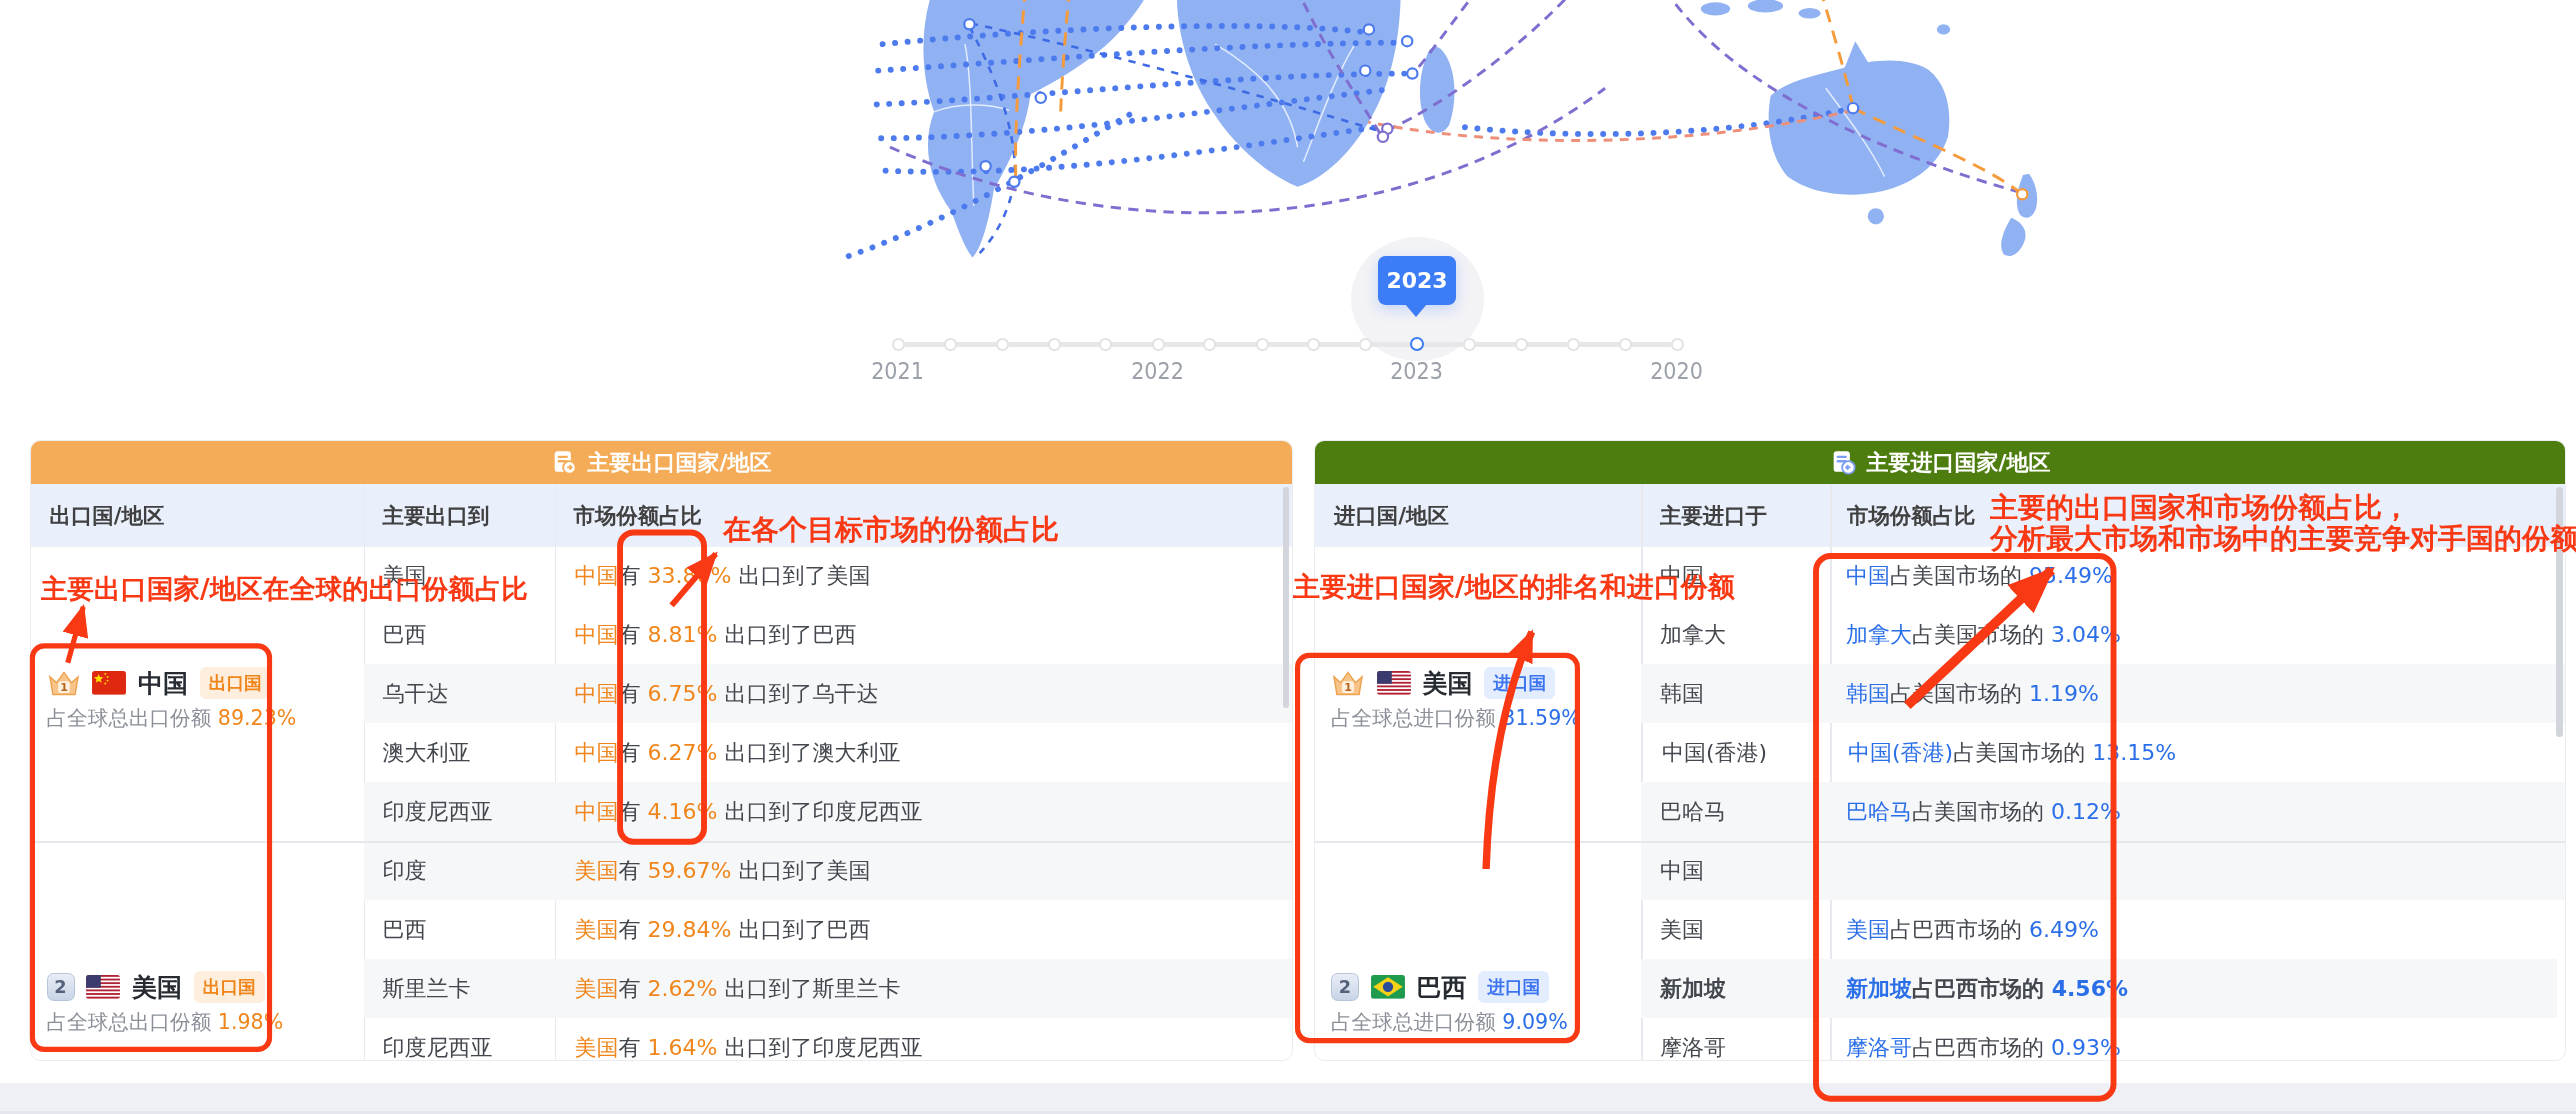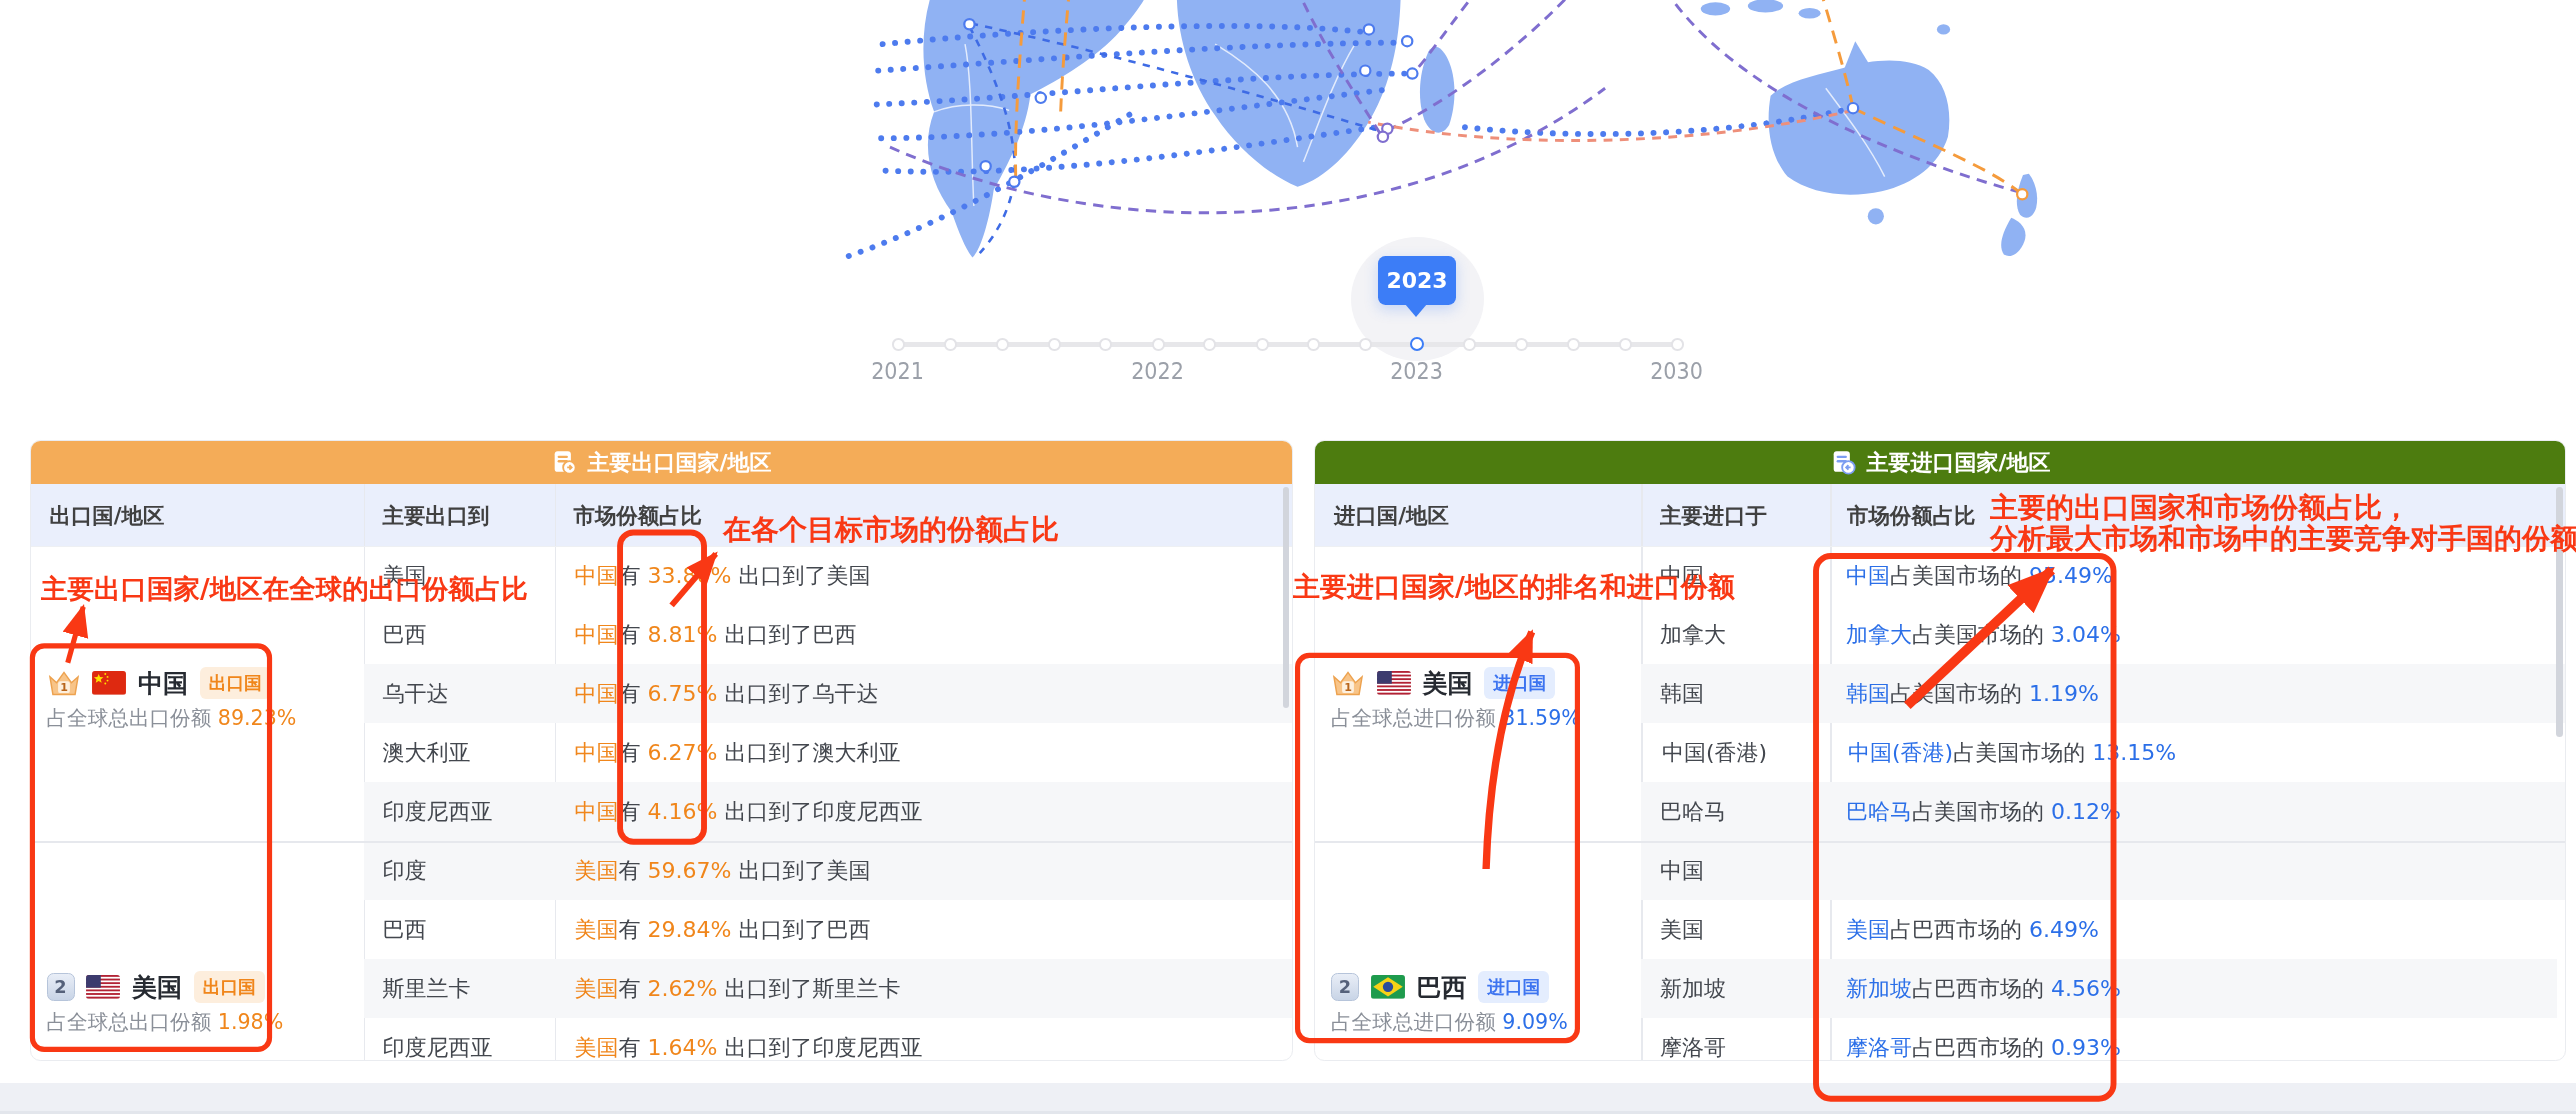--- a/index.html
+++ b/index.html
@@ -156,21 +156,21 @@
     <div class="tl-dot" style="left:1359px"></div>
     <div class="tl-dot active" style="left:1410px"></div>
     <div class="tl-dot" style="left:1463px"></div>
     <div class="tl-dot" style="left:1515px"></div>
     <div class="tl-dot" style="left:1567px"></div>
     <div class="tl-dot" style="left:1619px"></div>
     <div class="tl-dot" style="left:1671px"></div>
     <div class="tl-year" style="left:846px">2021</div>
     <div class="tl-year" style="left:1106px">2022</div>
     <div class="tl-year" style="left:1365px">2023</div>
-    <div class="tl-year" style="left:1625px">2030</div>
+    <div class="tl-year" style="left:1625px">2020</div>
     <div class="tl-tip">2023</div>
     <div class="tl-tip-arrow"></div>
   </div>
 
   <section class="tbl left" style="left:29.5px;width:1263px;">
     <div class="tbl-head">
       <svg width="26.5" height="26.5" viewBox="0 0 36 36">
         <rect x="5" y="3" width="22" height="28" rx="4" fill="#ffffff"></rect>
         <rect x="9" y="9" width="14" height="3.2" rx="1.6" fill="#f4ac58"></rect>
         <rect x="9" y="15" width="14" height="3.2" rx="1.6" fill="#f4ac58"></rect>
@@ -345,21 +345,21 @@
     </div>
     <div class="trow gray" style="left:326px;right:0;top:400px;">
       <span class="c2">中国</span>
     </div>
     <div class="trow" style="left:326px;right:0;top:459px;">
       <span class="c2">美国</span>
       <span class="c3" style="left:205px;">
         <span class="acc-b">美国</span><span>占巴西市场的</span>
         <span class="acc-b">6.49%</span></span>
     </div>
-    <div class="trow gray" style="left:326px;right:8px;top:518px;">
+    <div class="trow gray" style="left:326px;right:8px;top:518px;font-weight:bold;">
       <span class="c2">新加坡</span>
       <span class="c3" style="left:205px;">
         <span class="acc-b">新加坡</span><span>占巴西市场的</span>
         <span class="acc-b">4.56%</span></span>
     </div>
     <div class="trow" style="left:326px;right:0;top:577px;">
       <span class="c2">摩洛哥</span>
       <span class="c3" style="left:205px;">
         <span class="acc-b">摩洛哥</span><span>占巴西市场的</span>
         <span class="acc-b">0.93%</span></span>

